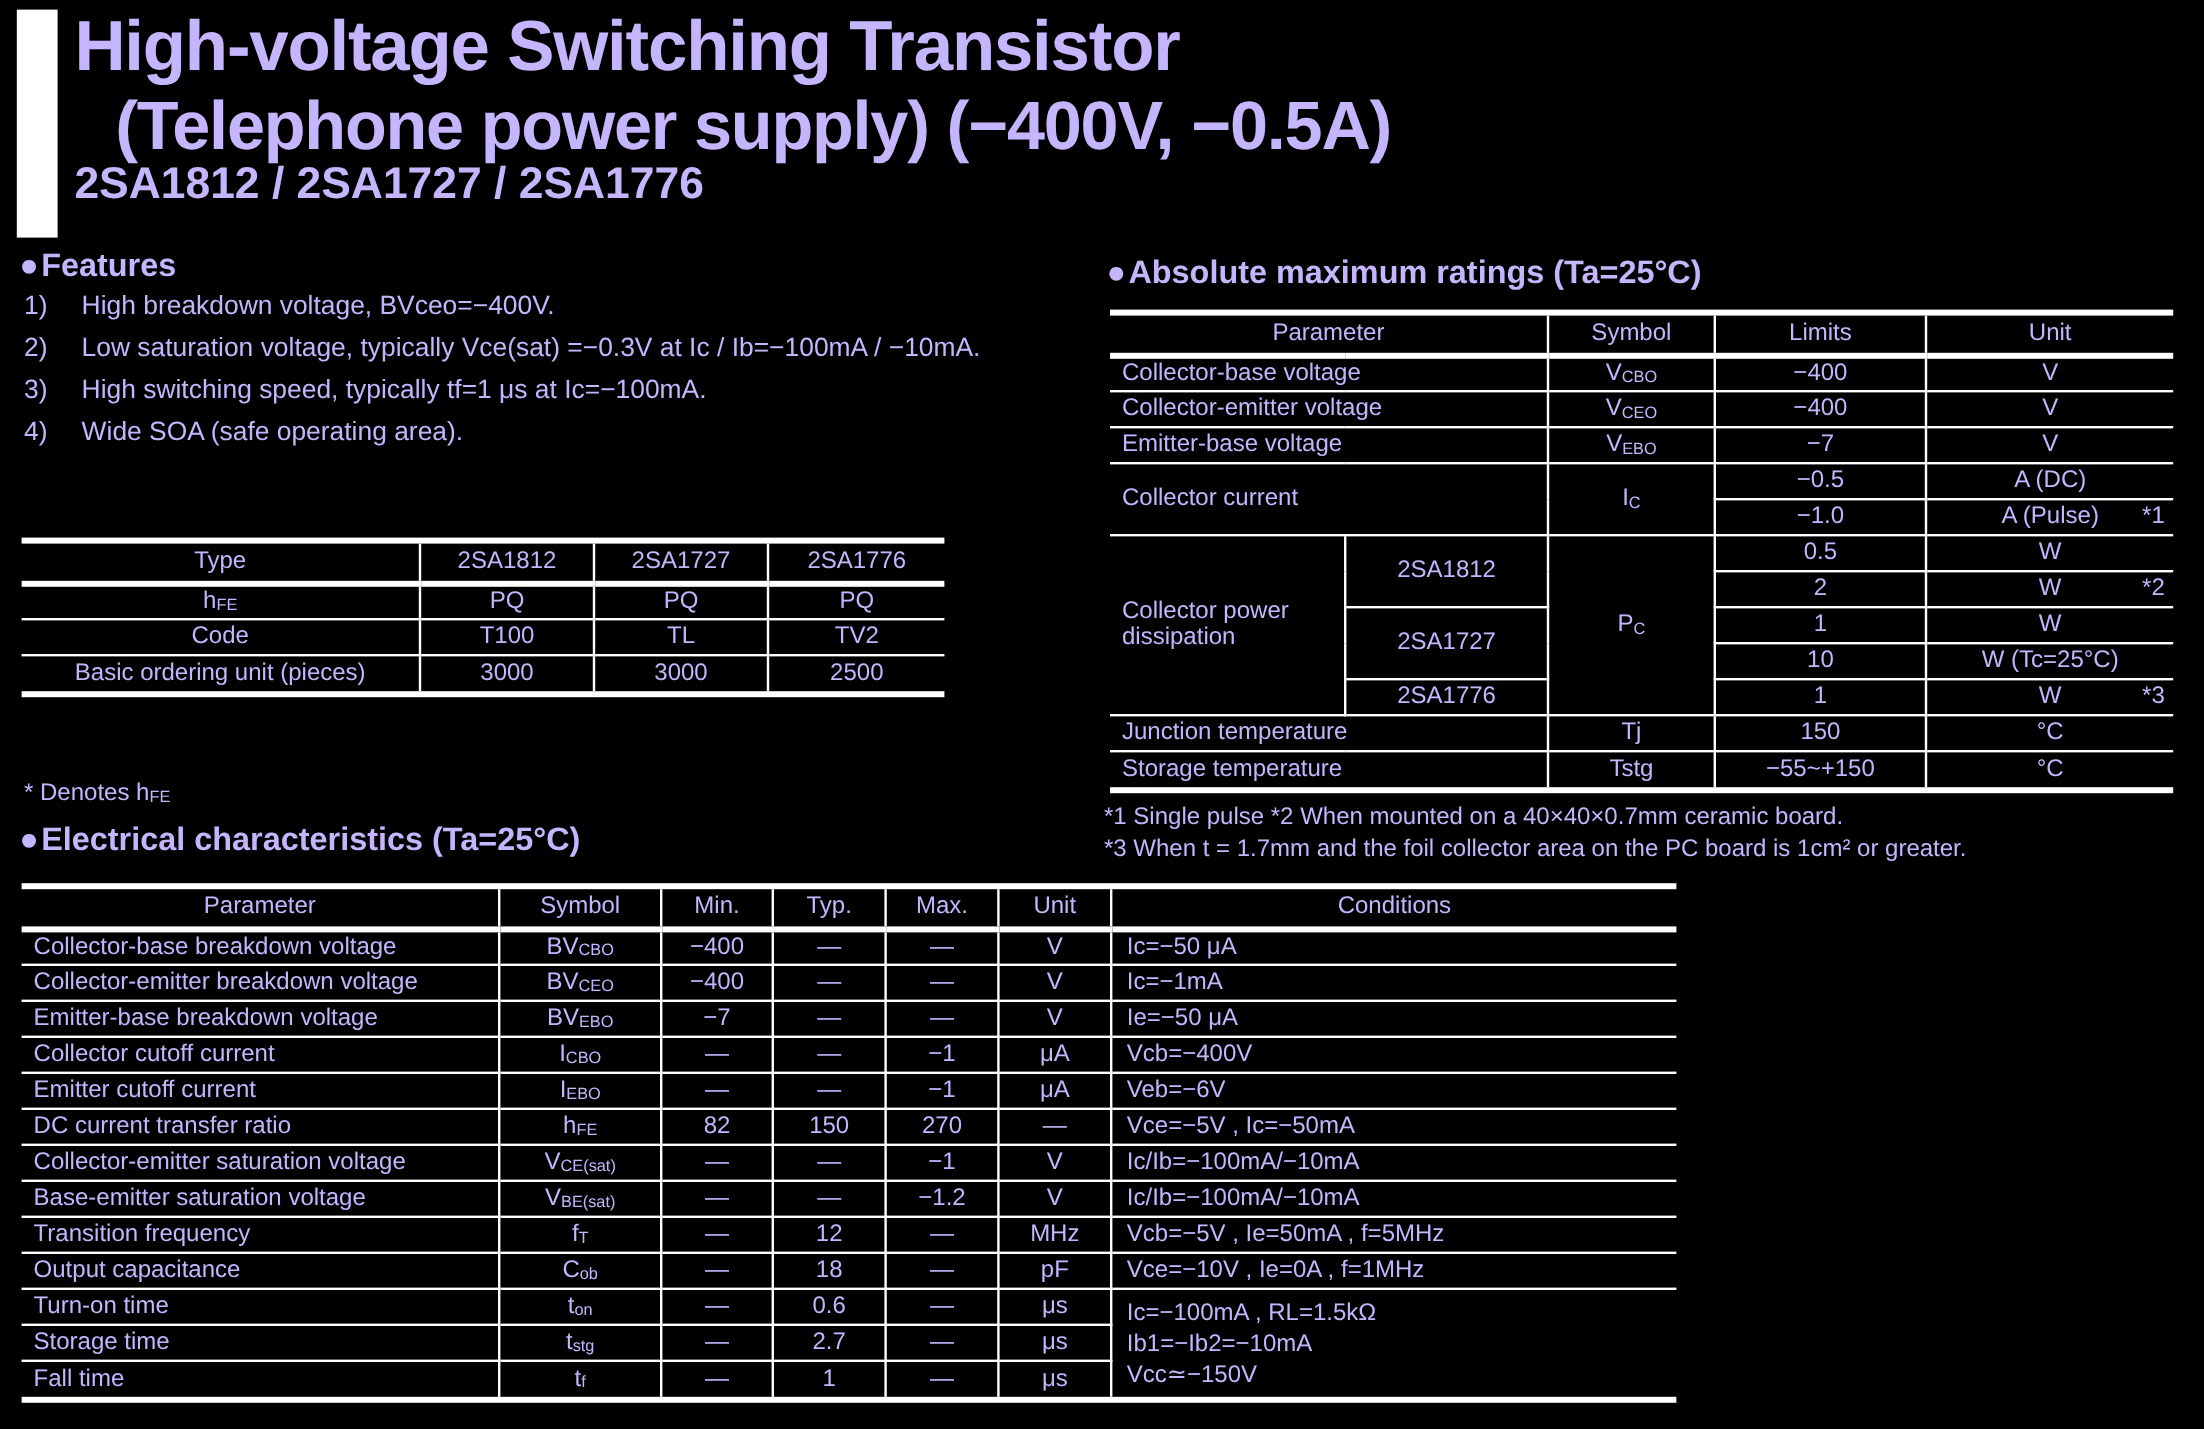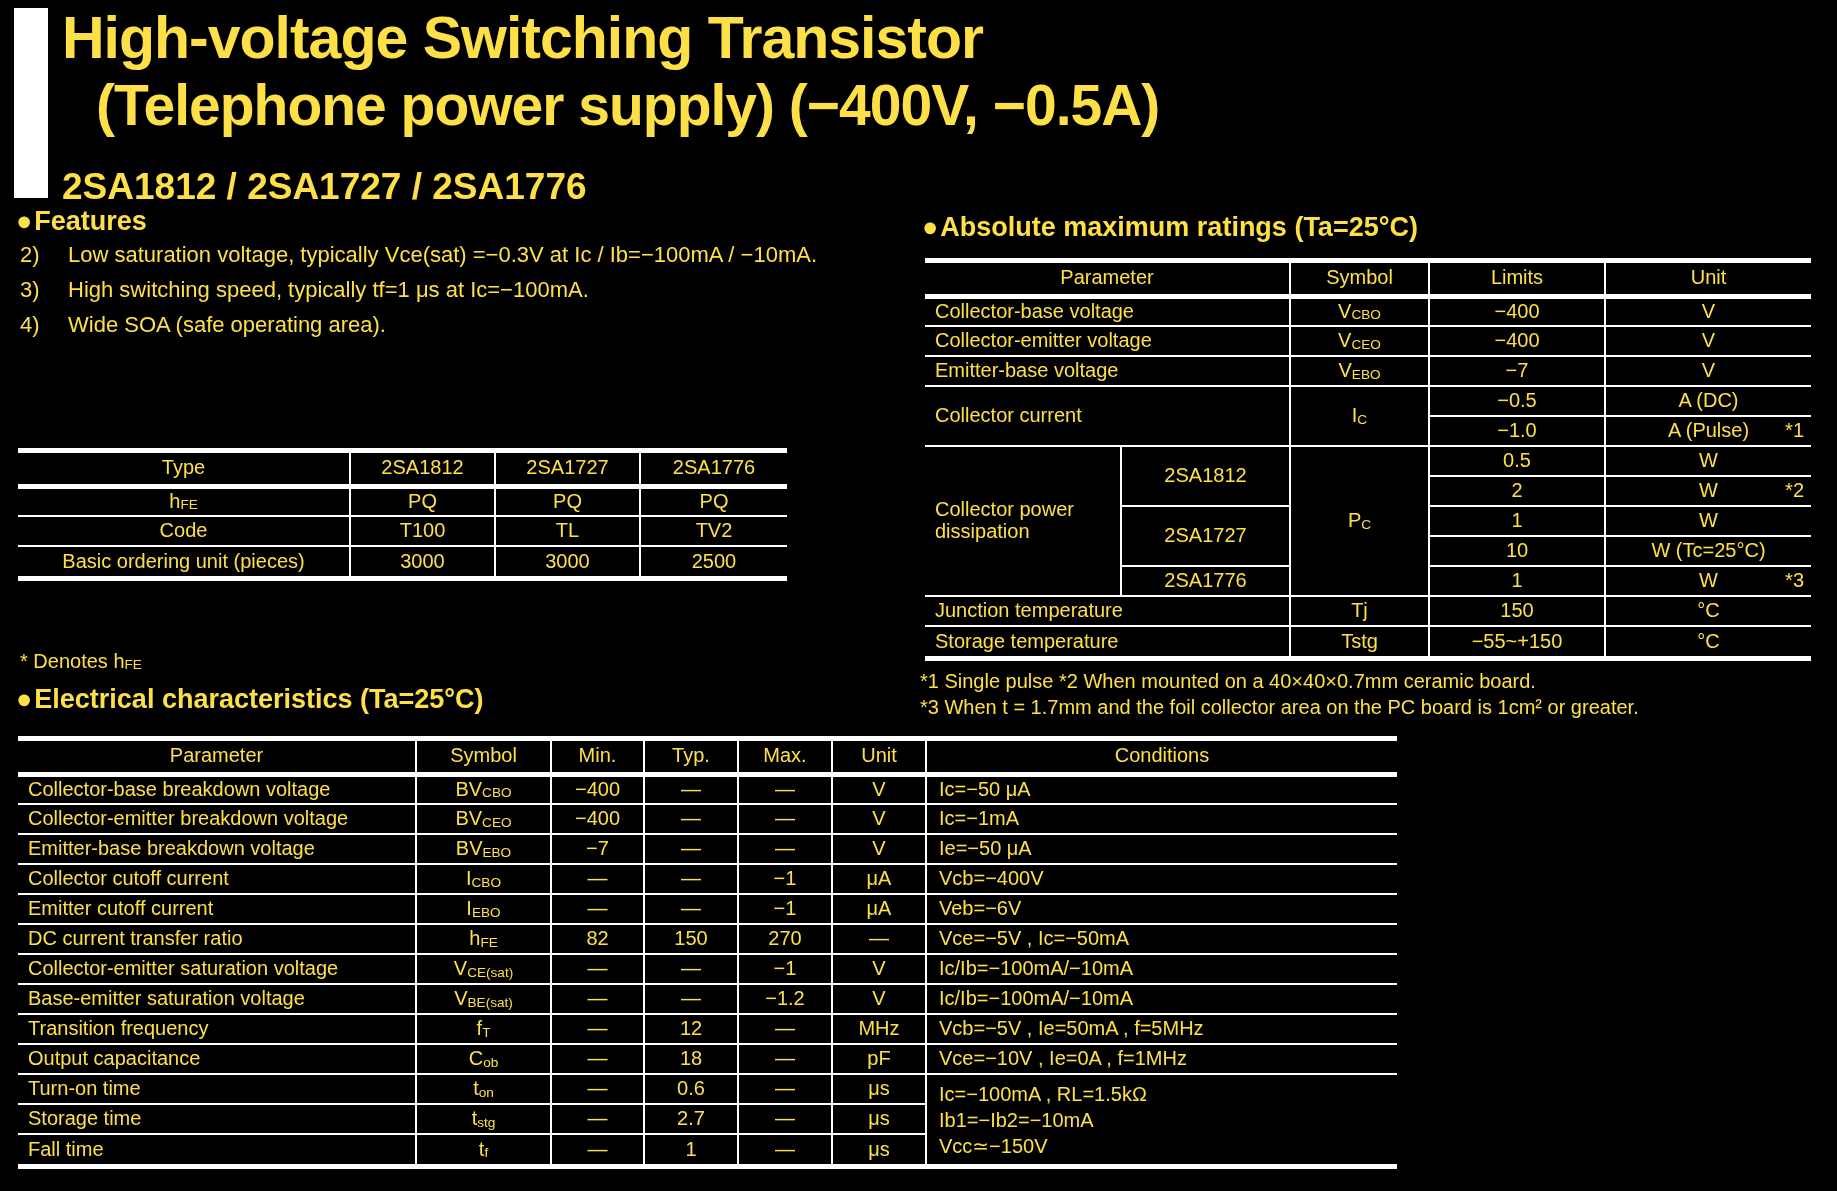--- a/index.html
+++ b/index.html
@@ -1,19 +1,19 @@
 <!DOCTYPE html>
 <html><head>
 <meta charset="utf-8">
 <title>2SA1812 / 2SA1727 / 2SA1776 Datasheet</title>
 <style>
   html,body { margin:0; padding:0; background:#000; }
   .stage {
     position:relative; width:1837px; height:1191px; overflow:hidden;
-    background:#000000; color:#fde047;
+    background:#000000; color:#c4b5fd;
     font-family:"Liberation Sans","DejaVu Sans",sans-serif;
   }
   .pos { position:absolute; }
 
   
   .bar { background:#ffffff; }
   .t1 { font-size:59px; font-weight:bold; letter-spacing:-1px; white-space:nowrap; }
   .t2 { font-size:57px; font-weight:bold; letter-spacing:-1px; white-space:nowrap; }
   .t3 { font-size:37px; font-weight:bold; white-space:nowrap; }
 
@@ -49,24 +49,25 @@
   .notes2 { font-size:20px; line-height:26px; white-space:nowrap; }
 </style>
 </head>
 <body>
 
 <div class="stage">
 
   <div class="pos bar" style="left:14px; top:8px; width:34px; height:190px;"></div>
   <div class="pos t1" style="left:62px; top:4px;">High-voltage Switching Transistor</div>
   <div class="pos t2" style="left:96px; top:72px;">(Telephone power supply) (−400V, −0.5A)</div>
-  <div class="pos t3" style="left:62px; top:166px;">2SA1812 / 2SA1727 / 2SA1776</div>
+  <div class="pos t3" style="left:62px; top:132px;">2SA1812 / 2SA1727 / 2SA1776</div>
 
   <div class="pos sec-head" style="left:16px; top:206px;"><span class="bullet">●</span><span>Features</span></div>
   <div class="pos" style="left:20px; top:242px;">
+    <div class="feat-item"><span class="fnum">1)</span><span>High breakdown voltage, BVceo=−400V.</span></div>
     <div class="feat-item"><span class="fnum">2)</span><span>Low saturation voltage, typically Vce(sat) =−0.3V at Ic / Ib=−100mA / −10mA.</span></div>
     <div class="feat-item"><span class="fnum">3)</span><span>High switching speed, typically tf=1 μs at Ic=−100mA.</span></div>
     <div class="feat-item"><span class="fnum">4)</span><span>Wide SOA (safe operating area).</span></div>
   </div>
 
 
   <div class="pos twrap" style="left:18px; top:448px; width:769px;">
     <table class="dt">
       <colgroup>
           <col style="width:332px">

